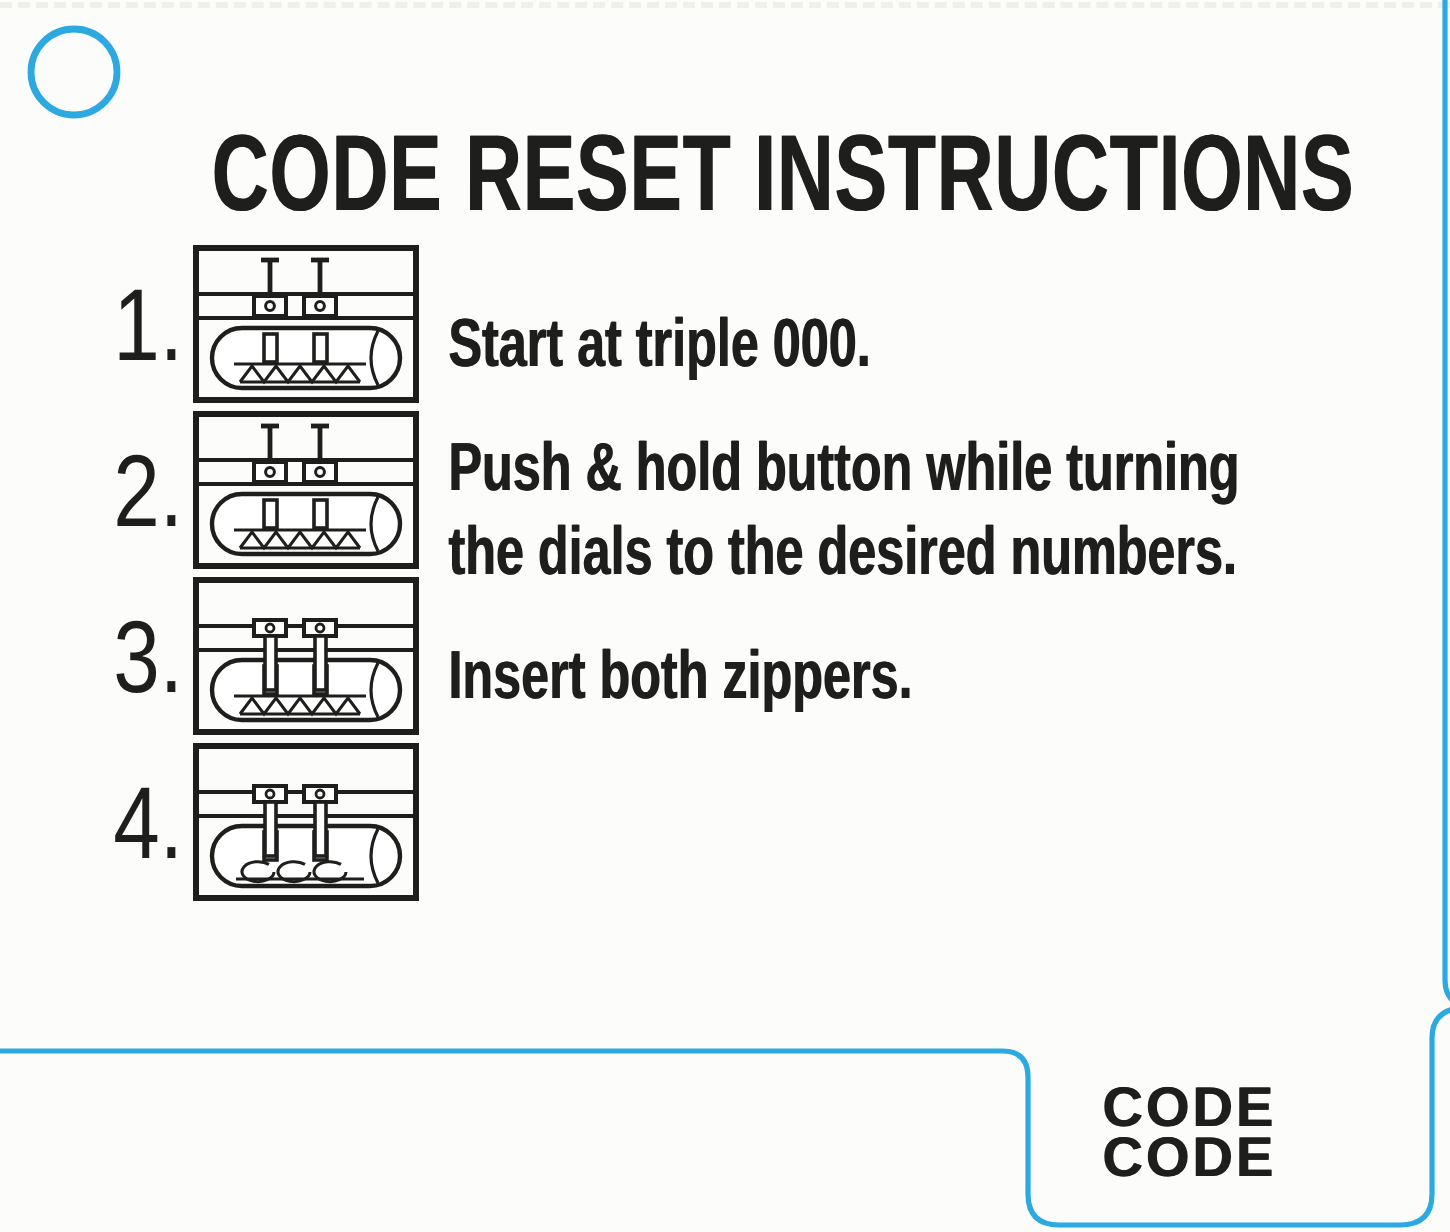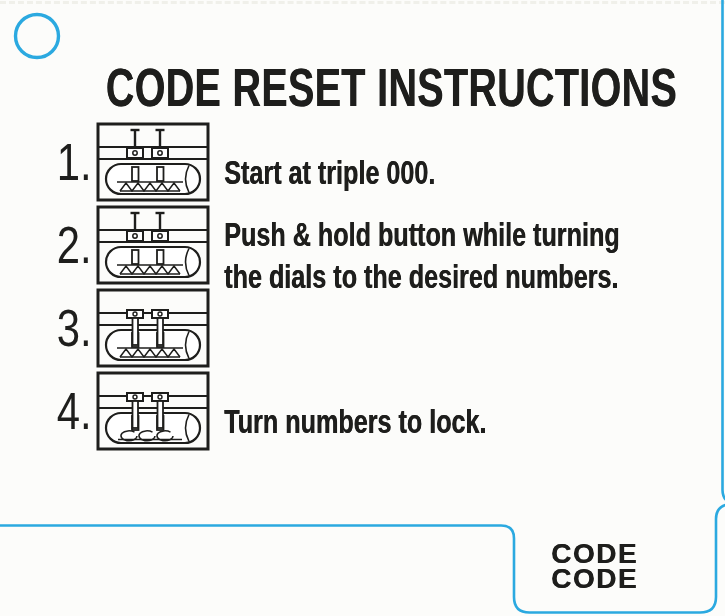--- a/index.html
+++ b/index.html
@@ -154,20 +154,24 @@
         <path d="M93 44.5 Q86 58 93 71.5" fill="none" stroke="#1e1e1c" stroke-width="1.6"></path>
         <rect x="36" y="46" width="6.5" height="14" fill="none" stroke="#1e1e1c" stroke-width="1.8"></rect>
         <rect x="61" y="46" width="6.5" height="14" fill="none" stroke="#1e1e1c" stroke-width="1.8"></rect>
         <rect x="36.5" y="31" width="5.5" height="27" fill="#fff" stroke="#1e1e1c" stroke-width="1.8"></rect>
         <rect x="61.5" y="31" width="5.5" height="27" fill="#fff" stroke="#1e1e1c" stroke-width="1.8"></rect>
         <line x1="21" y1="61" x2="87" y2="61" stroke="#1e1e1c" stroke-width="1.5"></line>
         <polyline points="24,70 30,62 36,70 42,62 48,70 54,62 60,70 66,62 72,70 78,62 84,70" fill="none" stroke="#1e1e1c" stroke-width="1.5"></polyline>
         <line x1="24" y1="70" x2="84" y2="70" stroke="#1e1e1c" stroke-width="1.5"></line>
       </svg>
     </div>
+    <div class="steptext">
+      <div class="step-line">Insert both zippers.</div>
+
+    </div>
   </div>
 
   <div class="row row-4">
     <div class="num">
       <span>4.</span>
     </div>
     <div class="lockbox">
       <svg class="lock-svg" width="114" height="82" viewBox="0 0 114 82">
         <rect x="2" y="3" width="110" height="76" fill="none" stroke="#1e1e1c" stroke-width="3"></rect>
         <line x1="3" y1="26" x2="111" y2="26" stroke="#1e1e1c" stroke-width="2"></line>
@@ -181,24 +185,20 @@
         <rect x="36" y="46" width="6.5" height="14" fill="none" stroke="#1e1e1c" stroke-width="1.8"></rect>
         <rect x="61" y="46" width="6.5" height="14" fill="none" stroke="#1e1e1c" stroke-width="1.8"></rect>
         <rect x="36.5" y="31" width="5.5" height="27" fill="#fff" stroke="#1e1e1c" stroke-width="1.8"></rect>
         <rect x="61.5" y="31" width="5.5" height="27" fill="#fff" stroke="#1e1e1c" stroke-width="1.8"></rect>
         <path d="M41 66 a8 5 0 1 1 -2.5 -3.8" fill="none" stroke="#1e1e1c" stroke-width="1.5"></path>
         <path d="M59 66 a8 5 0 1 1 -2.5 -3.8" fill="none" stroke="#1e1e1c" stroke-width="1.5"></path>
         <path d="M77 66 a8 5 0 1 1 -2.5 -3.8" fill="none" stroke="#1e1e1c" stroke-width="1.5"></path>
         <line x1="22" y1="69.5" x2="86" y2="69.5" stroke="#1e1e1c" stroke-width="1.4"></line>
       </svg>
     </div>
-    <div class="steptext">
-      <div class="step-line">Turn numbers to lock.</div>
-
-    </div>
   </div>
 
   <div class="tab-label">
     <div>CODE</div>
     <div>CODE</div>
   </div>
 
 </div>
 
 </body></html>

